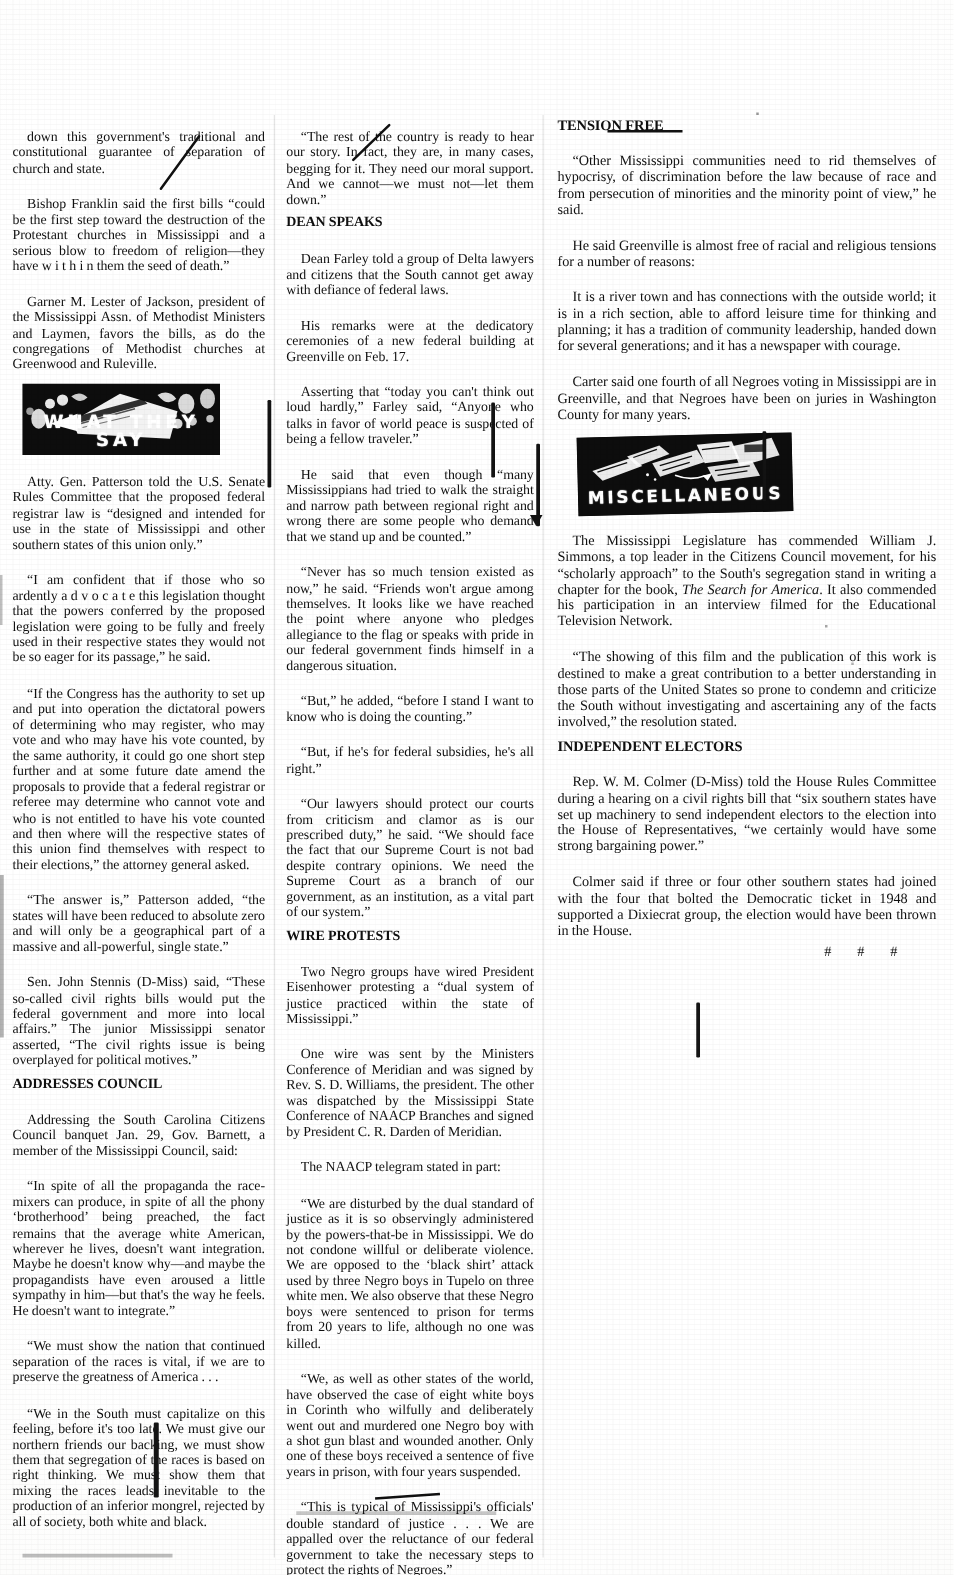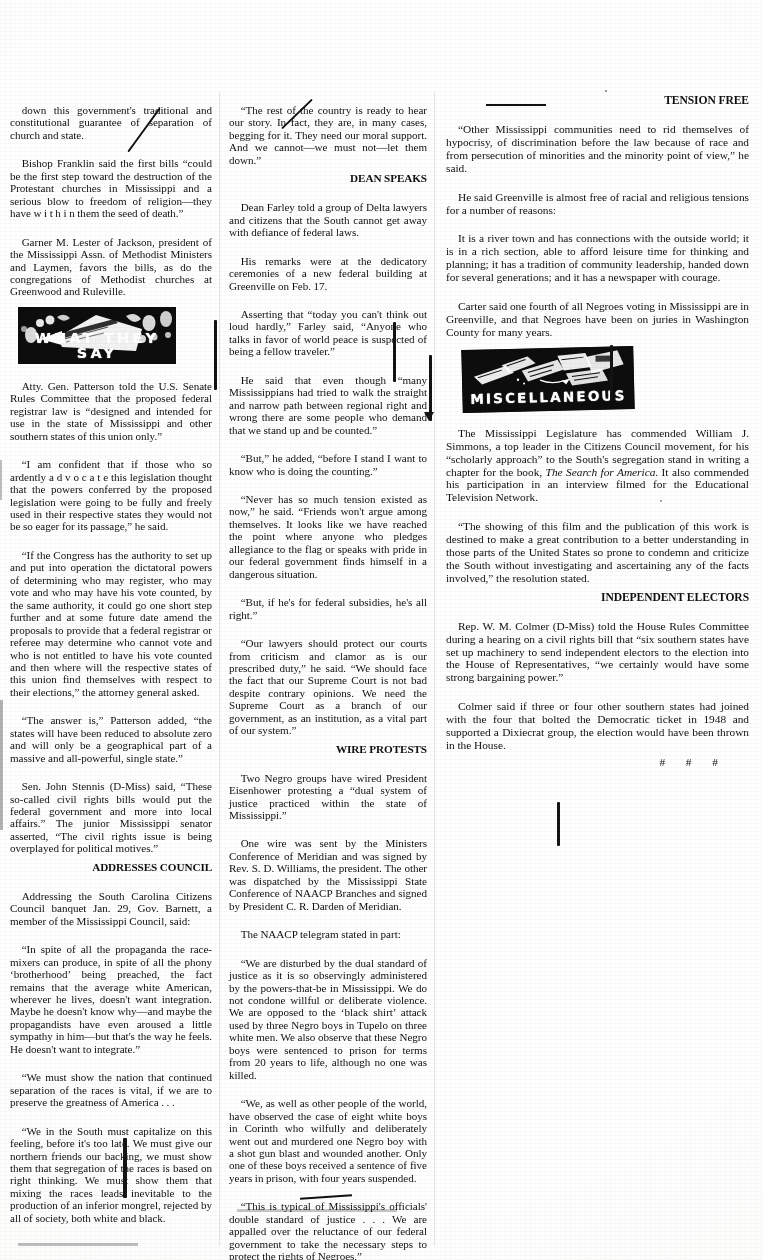--- a/index.html
+++ b/index.html
@@ -81,21 +81,21 @@
   }
   p.noindent { text-indent: 0; }
 
   h2.head {
     margin: 6px 0 0.5px 0;
     font-size: 11.2px;
     line-height: 13px;
     font-weight: bold;
     letter-spacing: -0.1px;
     text-indent: 0;
-    text-align: right;
+    text-align: left;
   }
   .col-3 h2.head { font-size: 11.6px; }
 
   em.title { font-style: italic; }
 
   
   .banner {
     position: relative;
     background: #0d0d0d;
     margin: 9px 0 9px 0;
@@ -307,32 +307,32 @@
     <div class="col col-2">
 
       <p>“The rest of the country is ready to hear our story. In fact, they are, in many cases, begging for it. They need our moral support. And we cannot—we must not—let them down.”</p>
 
       <h2 class="head">DEAN SPEAKS</h2>
 
       <p>Dean Farley told a group of Delta lawyers and citizens that the South cannot get away with defiance of federal laws.</p>
       <p>His remarks were at the dedicatory ceremonies of a new federal building at Greenville on Feb. 17.</p>
       <p>Asserting that “today you can't think out loud hardly,” Farley said, “Anyone who talks in favor of world peace is suspected of being a fellow traveler.”</p>
       <p>He said that even though “many Mississippians had tried to walk the straight and narrow path between regional right and wrong there are some people who demand that we stand up and be counted.”</p>
+      <p>“Never has so much tension existed as now,” he said. “Friends won't argue among themselves. It looks like we have reached the point where anyone who pledges allegiance to the flag or speaks with pride in our federal government finds himself in a dangerous situation.</p>
       <p>“But,” he added, “before I stand I want to know who is doing the counting.”</p>
-      <p>“Never has so much tension existed as now,” he said. “Friends won't argue among themselves. It looks like we have reached the point where anyone who pledges allegiance to the flag or speaks with pride in our federal government finds himself in a dangerous situation.</p>
       <p>“But, if he's for federal subsidies, he's all right.”</p>
       <p>“Our lawyers should protect our courts from criticism and clamor as is our prescribed duty,” he said. “We should face the fact that our Supreme Court is not bad despite contrary opinions. We need the Supreme Court as a branch of our government, as an institution, as a vital part of our system.”</p>
 
       <h2 class="head">WIRE PROTESTS</h2>
 
       <p>Two Negro groups have wired President Eisenhower protesting a “dual system of justice practiced within the state of Mississippi.”</p>
       <p>One wire was sent by the Ministers Conference of Meridian and was signed by Rev. S. D. Williams, the president. The other was dispatched by the Mississippi State Conference of NAACP Branches and signed by President C. R. Darden of Meridian.</p>
       <p>The NAACP telegram stated in part:</p>
       <p>“We are disturbed by the dual standard of justice as it is so observingly administered by the powers-that-be in Mississippi. We do not condone willful or deliberate violence. We are opposed to the ‘black shirt’ attack used by three Negro boys in Tupelo on three white men. We also observe that these Negro boys were sentenced to prison for terms from 20 years to life, although no one was killed.</p>
-      <p>“We, as well as other people of the world, have observed the case of eight white boys in Corinth who wilfully and deliberately went out and murdered one Negro boy with a shot gun blast and wounded another. Only one of these boys received a sentence of five years in prison, with four years suspended.</p>
+      <p>“We, as well as other states of the world, have observed the case of eight white boys in Corinth who wilfully and deliberately went out and murdered one Negro boy with a shot gun blast and wounded another. Only one of these boys received a sentence of five years in prison, with four years suspended.</p>
       <p>“This is typical of Mississippi's officials' double standard of justice . . . We are appalled over the reluctance of our federal government to take the necessary steps to protect the rights of Negroes.”</p>
       <p>Concerning the Tupelo and Corinth cases, the Ministers Conference wired the President that “we assure you we are aware of the fact that our state cannot survive under such practices. We do not want and cannot afford violence in any measure.”</p>
 
       <div class="col-rule" style="right:5px;"></div>
     </div>
 
     <div class="col col-3">
 
       <h2 class="head">TENSION FREE</h2>
 

